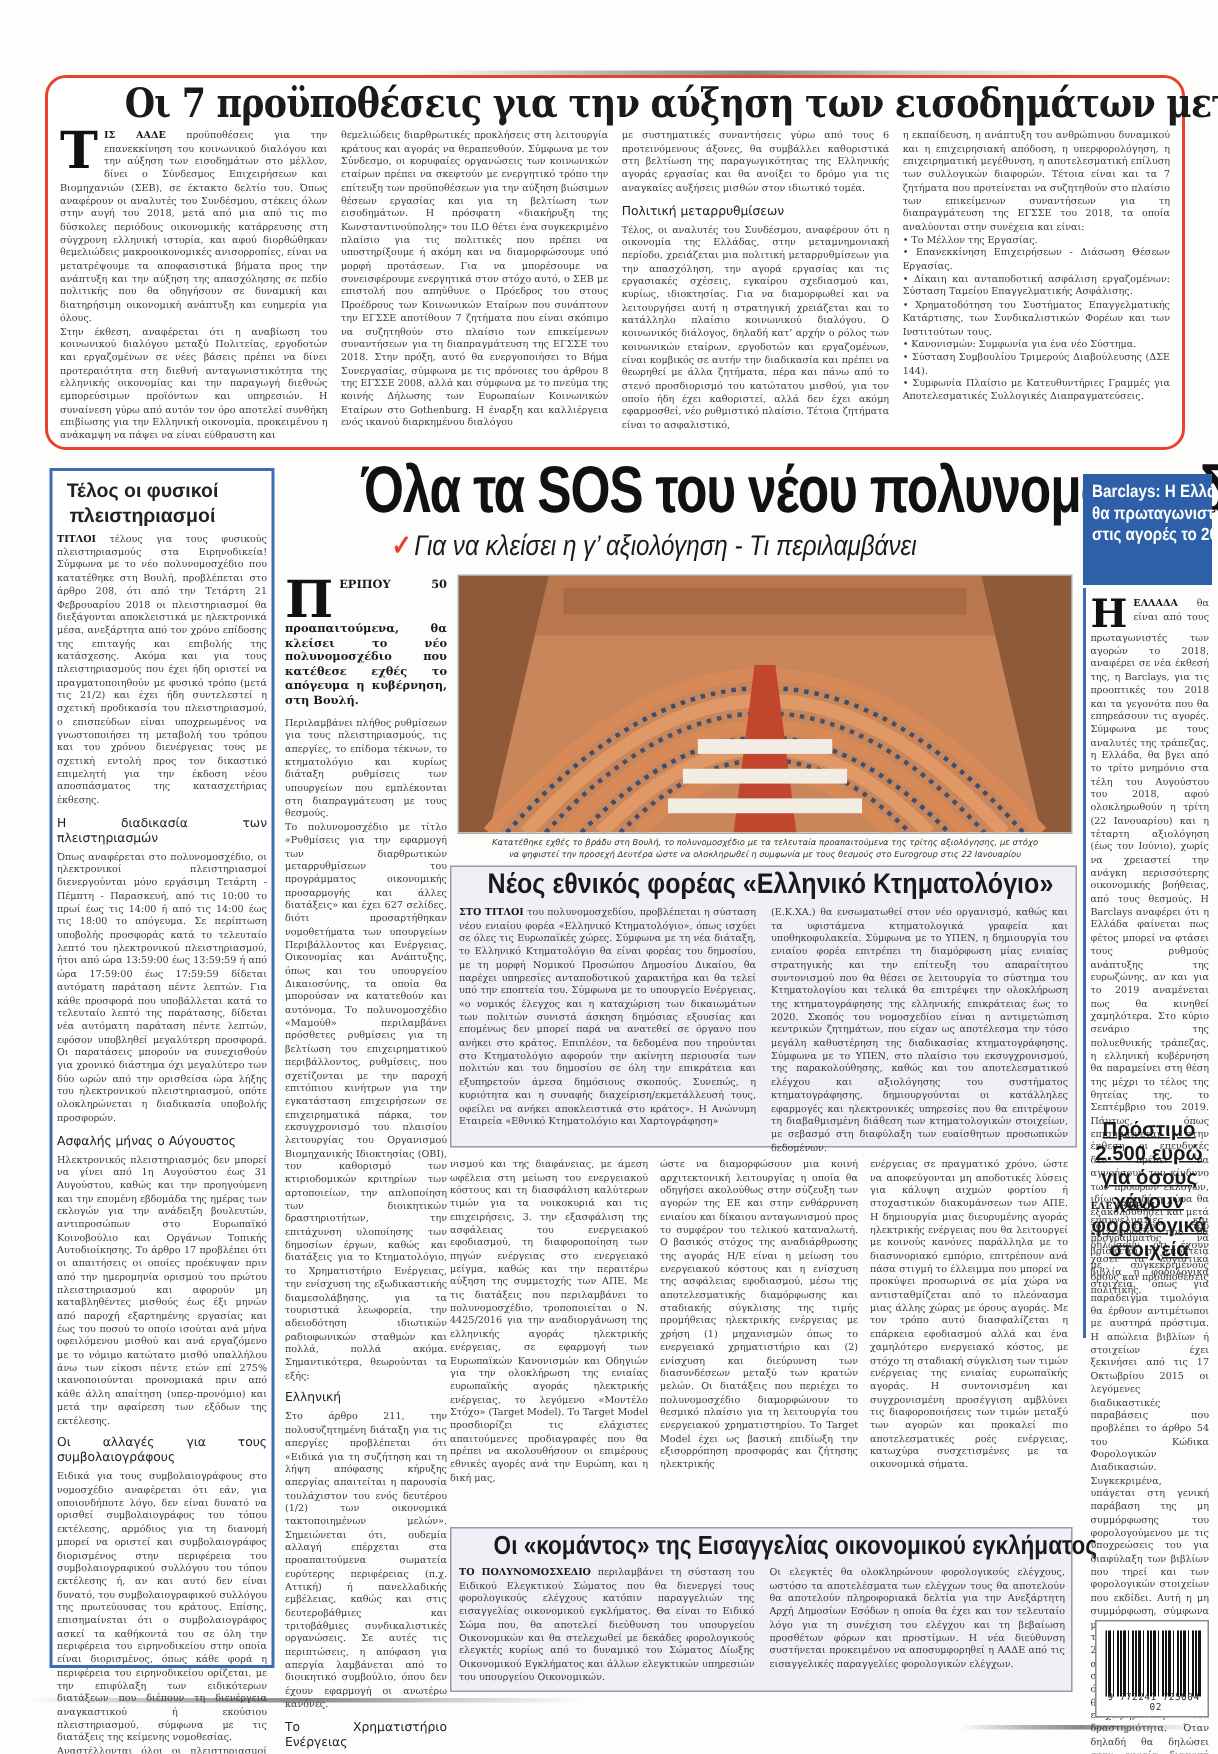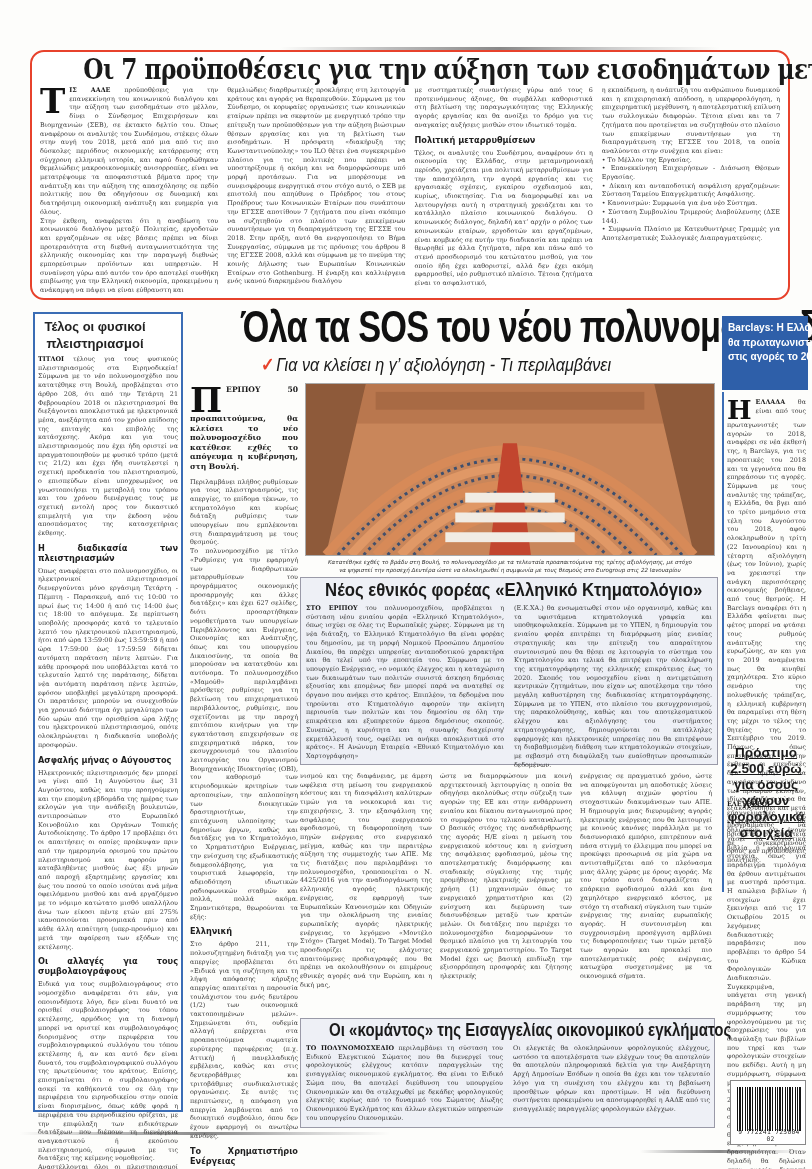--- a/index.html
+++ b/index.html
@@ -1,21 +1,21 @@
 <!DOCTYPE html>
 <html><head>
 <meta charset="utf-8">
 <style>
   * { box-sizing: border-box; margin: 0; padding: 0; }
   html, body { width: 812px; height: 1169px; background: #fdfdfb; overflow: hidden; }
   body { position: relative; font-family: "DejaVu Serif", serif; color: #2a2a2a; }
   .abs { position: absolute; }
   .txt { font-size: 6.4px; line-height: 8.7px; text-align: justify; color: #3a3a3a; }
   .txt p { margin-bottom: 0; text-indent: 0; }
-  .sub { font-family: "DejaVu Sans", sans-serif; font-weight: bold; font-size: 8.2px; line-height: 10px; color: #1f1f1f; margin: 5px 0 4px; }
+  .sub { font-family: "DejaVu Sans", sans-serif; font-weight: normal; font-size: 8.2px; line-height: 10px; color: #1f1f1f; margin: 5px 0 4px; }
   .lead { font-weight: bold; color: #1a1a1a; }
   .dropcap { float: left; font-family: "DejaVu Serif", serif; font-weight: bold; font-size: 34px; line-height: 28px; margin: 1px 4px 0 0; color: #111; }
 
   
   #top-box { left: 30px; top: 50px; width: 760px; height: 250px; border: 2px solid #e7422c; border-radius: 14px; background: #fff; }
   #top-title { left: 30px; top: 54px; width: 760px; text-align: center; font-family: "DejaVu Serif", serif; font-size: 27px; font-weight: bold; letter-spacing: -0.6px; color: #1a1a1a; transform: scaleX(0.86); transform-origin: center; white-space: nowrap; }
   #top-cols { left: 40px; top: 86px; width: 740px; height: 210px; display: grid; grid-template-columns: repeat(4, 1fr); column-gap: 9px; }
 
   
   #left-box { left: 33px; top: 312px; width: 150px; height: 800px; border: 2px solid #3b6db5; background: #fff; }
@@ -83,20 +83,21 @@
   <div class="txt">
     <p>με συστηματικές συναντήσεις γύρω από τους 6 προτεινόμενους άξονες, θα συμβάλλει καθοριστικά στη βελτίωση της παραγωγικότητας της Ελληνικής αγοράς εργασίας και θα ανοίξει το δρόμο για τις αναγκαίες αυξήσεις μισθών στον ιδιωτικό τομέα.</p>
     <div class="sub">Πολιτική μεταρρυθμίσεων</div>
     <p>Τέλος, οι αναλυτές του Συνδέσμου, αναφέρουν ότι η οικονομία της Ελλάδας, στην μεταμνημονιακή περίοδο, χρειάζεται μια πολιτική μεταρρυθμίσεων για την απασχόληση, την αγορά εργασίας και τις εργασιακές σχέσεις, εγκαίρου σχεδιασμού και, κυρίως, ιδιοκτησίας. Για να διαμορφωθεί και να λειτουργήσει αυτή η στρατηγική χρειάζεται και το κατάλληλο πλαίσιο κοινωνικού διαλόγου. Ο κοινωνικός διάλογος, δηλαδή κατ’ αρχήν ο ρόλος των κοινωνικών εταίρων, εργοδοτών και εργαζομένων, είναι κομβικός σε αυτήν την διαδικασία και πρέπει να θεωρηθεί με άλλα ζητήματα, πέρα και πάνω από το στενό προσδιορισμό του κατώτατου μισθού, για τον οποίο ήδη έχει καθοριστεί, αλλά δεν έχει ακόμη εφαρμοσθεί, νέο ρυθμιστικό πλαίσιο. Τέτοια ζητήματα είναι το ασφαλιστικό,</p>
   </div>
   <div class="txt">
     <p>η εκπαίδευση, η ανάπτυξη του ανθρώπινου δυναμικού και η επιχειρησιακή απόδοση, η υπερφορολόγηση, η επιχειρηματική μεγέθυνση, η αποτελεσματική επίλυση των συλλογικών διαφορών. Τέτοια είναι και τα 7 ζητήματα που προτείνεται να συζητηθούν στο πλαίσιο των επικείμενων συναντήσεων για τη διαπραγμάτευση της ΕΓΣΣΕ του 2018, τα οποία αναλύονται στην συνέχεια και είναι:</p>
     <p>• Το Μέλλον της Εργασίας.</p>
     <p>• Επανεκκίνηση Επιχειρήσεων - Διάσωση Θέσεων Εργασίας.</p>
     <p>• Δίκαιη και ανταποδοτική ασφάλιση εργαζομένων: Σύσταση Ταμείου Επαγγελματικής Ασφάλισης.</p>
+    <p>• Χρηματοδότηση του Συστήματος Επαγγελματικής Κατάρτισης, των Συνδικαλιστικών Φορέων και των Ινστιτούτων τους.</p>
     <p>• Κανονισμών: Συμφωνία για ένα νέο Σύστημα.</p>
     <p>• Σύσταση Συμβουλίου Τριμερούς Διαβούλευσης (ΔΣΕ 144).</p>
     <p>• Συμφωνία Πλαίσιο με Κατευθυντήριες Γραμμές για Αποτελεσματικές Συλλογικές Διαπραγματεύσεις.</p>
   </div>
 </div>
 
 <div id="left-box" class="abs"></div>
 <h2 id="left-title" class="abs">Τέλος οι φυσικοί πλειστηριασμοί</h2>
 <div id="left-body" class="abs txt">
   <p><span class="lead">ΤΙΤΛΟΙ</span> <span>τέλους για τους φυσικούς πλειστηριασμούς στα Ειρηνοδικεία! Σύμφωνα με το νέο πολυνομοσχέδιο που κατατέθηκε στη Βουλή, προβλέπεται στο άρθρο 208, ότι από την Τετάρτη 21 Φεβρουαρίου 2018 οι πλειστηριασμοί θα διεξάγονται αποκλειστικά με ηλεκτρονικά μέσα, ανεξάρτητα από τον χρόνο επίδοσης της επιταγής και επιβολής της κατάσχεσης. Ακόμα και για τους πλειστηριασμούς που έχει ήδη οριστεί να πραγματοποιηθούν με φυσικό τρόπο (μετά τις 21/2) και έχει ήδη συντελεστεί η σχετική προδικασία του πλειστηριασμού, ο επισπεύδων είναι υποχρεωμένος να γνωστοποιήσει τη μεταβολή του τρόπου και του χρόνου διενέργειας τους με σχετική εντολή προς τον δικαστικό επιμελητή για την έκδοση νέου αποσπάσματος της κατασχετήριας έκθεσης.</span></p>
@@ -155,21 +156,21 @@
 </div>
 <div id="photo-caption" class="abs">
   <div>Κατατέθηκε εχθές το βράδυ στη Βουλή, το πολυνομοσχέδιο με τα τελευταία προαπαιτούμενα της τρίτης αξιολόγησης, με στόχο</div>
   <div>να ψηφιστεί την προσεχή Δευτέρα ώστε να ολοκληρωθεί η συμφωνία με τους θεσμούς στο Eurogroup στις 22 Ιανουαρίου</div>
 </div>
 
 <div id="kt-box" class="abs"></div>
 <h2 id="kt-title" class="abs">Νέος εθνικός φορέας «Ελληνικό Κτηματολόγιο»</h2>
 <div id="kt-cols" class="abs">
   <div class="txt">
-    <span class="lead">ΣΤΟ ΕΡΙΠΟΥ</span>
+    <span class="lead">ΣΤΟ ΤΙΤΛΟΙ</span>
     <span>του πολυνομοσχεδίου, προβλέπεται η σύσταση νέου ενιαίου φορέα «Ελληνικό Κτηματολόγιο», όπως ισχύει σε όλες τις Ευρωπαϊκές χώρες. Σύμφωνα με τη νέα διάταξη, το Ελληνικό Κτηματολόγιο θα είναι φορέας του δημοσίου, με τη μορφή Νομικού Προσώπου Δημοσίου Δικαίου, θα παρέχει υπηρεσίες ανταποδοτικού χαρακτήρα και θα τελεί υπό την εποπτεία του. Σύμφωνα με το υπουργείο Ενέργειας, «ο νομικός έλεγχος και η καταχώριση των δικαιωμάτων των πολιτών συνιστά άσκηση δημόσιας εξουσίας και επομένως δεν μπορεί παρά να ανατεθεί σε όργανο που ανήκει στο κράτος. Επιπλέον, τα δεδομένα που τηρούνται στο Κτηματολόγιο αφορούν την ακίνητη περιουσία των πολιτών και του δημοσίου σε όλη την επικράτεια και εξυπηρετούν άμεσα δημόσιους σκοπούς. Συνεπώς, η κυριότητα και η συναφής διαχείριση/εκμετάλλευσή τους, οφείλει να ανήκει αποκλειστικά στο κράτος». Η Ανώνυμη Εταιρεία «Εθνικό Κτηματολόγιο και Χαρτογράφηση»</span>
   </div>
   <div class="txt">(Ε.Κ.ΧΑ.) θα ενσωματωθεί στον νέο οργανισμό, καθώς και τα υφιστάμενα κτηματολογικά γραφεία και υποθηκοφυλακεία. Σύμφωνα με το ΥΠΕΝ, η δημιουργία του ενιαίου φορέα επιτρέπει τη διαμόρφωση μίας ενιαίας στρατηγικής και την επίτευξη του απαραίτητου συντονισμού που θα θέσει σε λειτουργία το σύστημα του Κτηματολογίου και τελικά θα επιτρέψει την ολοκλήρωση της κτηματογράφησης της ελληνικής επικράτειας έως το 2020. Σκοπός του νομοσχεδίου είναι η αντιμετώπιση κεντρικών ζητημάτων, που είχαν ως αποτέλεσμα την τόσο μεγάλη καθυστέρηση της διαδικασίας κτηματογράφησης. Σύμφωνα με το ΥΠΕΝ, στο πλαίσιο του εκσυγχρονισμού, της παρακολούθησης, καθώς και του αποτελεσματικού ελέγχου και αξιολόγησης του συστήματος κτηματογράφησης, δημιουργούνται οι κατάλληλες εφαρμογές και ηλεκτρονικές υπηρεσίες που θα επιτρέψουν τη διαβαθμισμένη διάθεση των κτηματολογικών στοιχείων, με σεβασμό στη διαφύλαξη των ευαίσθητων προσωπικών δεδομένων.</div>
 </div>
 
 <div id="mid-cols2" class="abs">
   <div class="txt">νισμού και της διαφάνειας, με άμεση ωφέλεια στη μείωση του ενεργειακού κόστους και τη διασφάλιση καλύτερων τιμών για τα νοικοκυριά και τις επιχειρήσεις, 3. την εξασφάλιση της ασφάλειας του ενεργειακού εφοδιασμού, τη διαφοροποίηση των πηγών ενέργειας στο ενεργειακό μείγμα, καθώς και την περαιτέρω αύξηση της συμμετοχής των ΑΠΕ. Με τις διατάξεις που περιλαμβάνει το πολυνομοσχέδιο, τροποποιείται ο Ν. 4425/2016 για την αναδιοργάνωση της ελληνικής αγοράς ηλεκτρικής ενέργειας, σε εφαρμογή των Ευρωπαϊκών Κανονισμών και Οδηγιών για την ολοκλήρωση της ενιαίας ευρωπαϊκής αγοράς ηλεκτρικής ενέργειας, το λεγόμενο «Μοντέλο Στόχο» (Target Model). Το Target Model προσδιορίζει τις ελάχιστες απαιτούμενες προδιαγραφές που θα πρέπει να ακολουθήσουν οι επιμέρους εθνικές αγορές ανά την Ευρώπη, και η δική μας,</div>
   <div class="txt">ώστε να διαμορφώσουν μια κοινή αρχιτεκτονική λειτουργίας η οποία θα οδηγήσει ακολούθως στην σύζευξη των αγορών της ΕΕ και στην ενθάρρυνση ενιαίου και δίκαιου ανταγωνισμού προς το συμφέρον του τελικού καταναλωτή. Ο βασικός στόχος της αναδιάρθρωσης της αγοράς Η/Ε είναι η μείωση του ενεργειακού κόστους και η ενίσχυση της ασφάλειας εφοδιασμού, μέσω της αποτελεσματικής διαμόρφωσης και σταδιακής σύγκλισης της τιμής προμήθειας ηλεκτρικής ενέργειας με χρήση (1) μηχανισμών όπως το ενεργειακό χρηματιστήριο και (2) ενίσχυση και διεύρυνση των διασυνδέσεων μεταξύ των κρατών μελών. Οι διατάξεις που περιέχει το πολυνομοσχέδιο διαμορφώνουν το θεσμικό πλαίσιο για τη λειτουργία του ενεργειακού χρηματιστηρίου. Το Target Model έχει ως βασική επιδίωξη την εξισορρόπηση προσφοράς και ζήτησης ηλεκτρικής</div>
   <div class="txt">ενέργειας σε πραγματικό χρόνο, ώστε να αποφεύγονται μη αποδοτικές λύσεις για κάλυψη αιχμών φορτίου ή στοχαστικών διακυμάνσεων των ΑΠΕ. Η δημιουργία μιας διευρυμένης αγοράς ηλεκτρικής ενέργειας που θα λειτουργεί με κοινούς κανόνες παράλληλα με το διασυνοριακό εμπόριο, επιτρέπουν ανά πάσα στιγμή το έλλειμμα που μπορεί να προκύψει προσωρινά σε μία χώρα να αντισταθμίζεται από το πλεόνασμα μιας άλλης χώρας με όρους αγοράς. Με τον τρόπο αυτό διασφαλίζεται η επάρκεια εφοδιασμού αλλά και ένα χαμηλότερο ενεργειακό κόστος, με στόχο τη σταδιακή σύγκλιση των τιμών ενέργειας της ενιαίας ευρωπαϊκής αγοράς. Η συντονισμένη και συγχρονισμένη προσέγγιση αμβλύνει τις διαφοροποιήσεις των τιμών μεταξύ των αγορών και προκαλεί πιο αποτελεσματικές ροές ενέργειας, κατωχύρα συσχετισμένες με τα οικονομικά σήματα.</div>
 </div>

